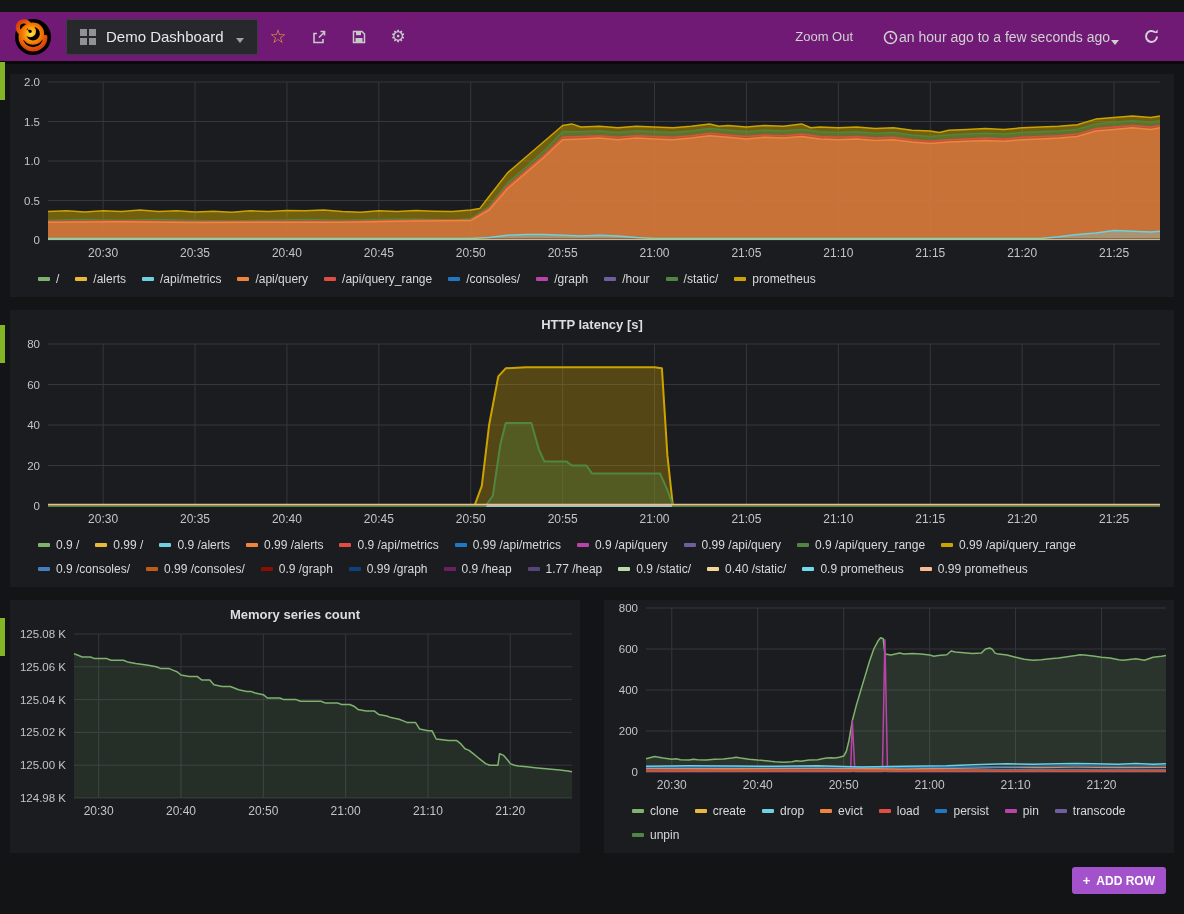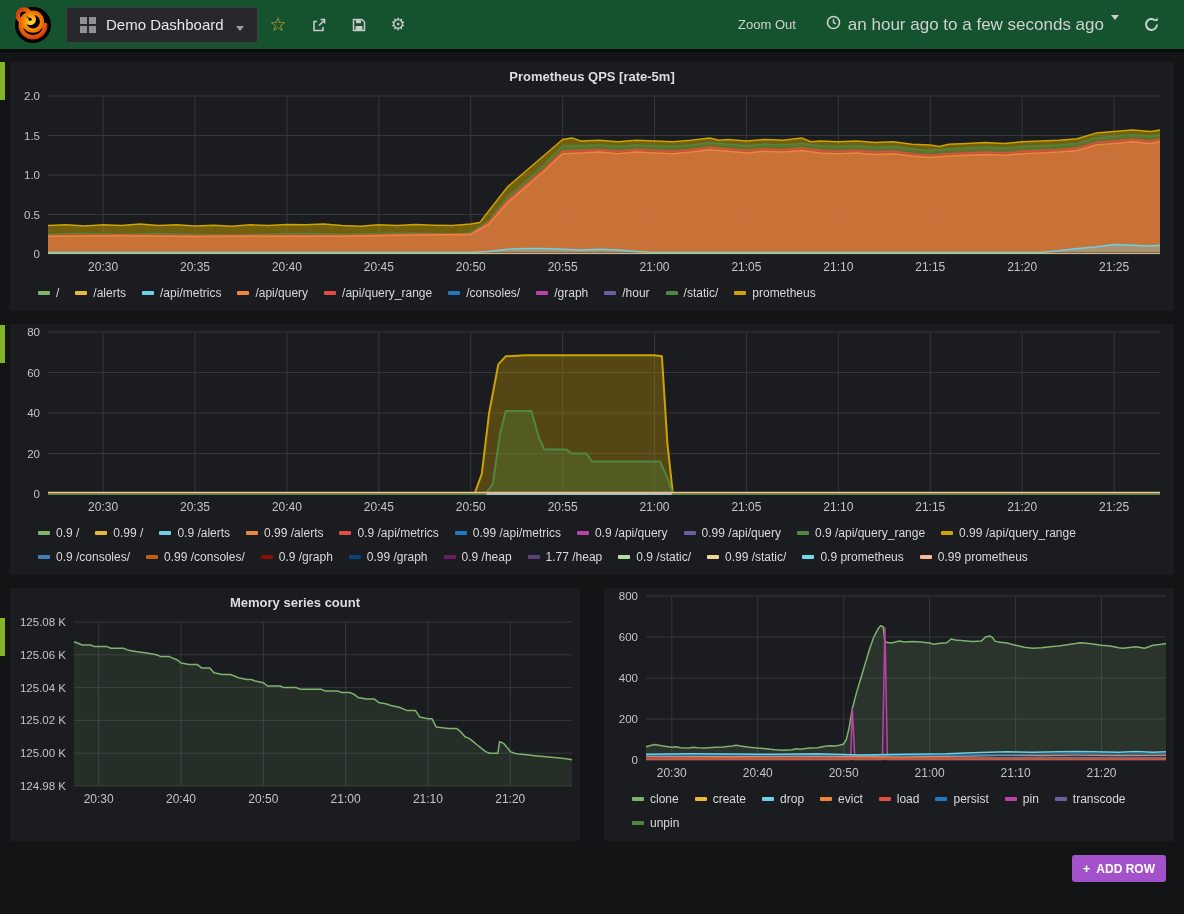--- a/index.html
+++ b/index.html
@@ -5,22 +5,23 @@
   * { box-sizing: border-box; }
   html,body { margin:0; padding:0; }
   body {
     width:1184px; height:914px; overflow:hidden;
     background:#131416; color:#d8d9da;
     font-family:"Liberation Sans", sans-serif;
   }
   
   .navbar {
     height:52px; display:flex; align-items:center;
-    background:#14532d; border-bottom:3px solid #0a0a0b;
+    background:#701a75; border-bottom:3px solid #0a0a0b;
     padding:0 14px;
+    margin-top:12px;
   }
   .logo { width:38px; height:38px; flex:0 0 auto; }
   .dash-btn {
     display:flex; align-items:center; gap:10px;
     background:#27282b; border:1px solid #3d3e41; border-radius:2px;
     color:#e7e7e7; font-size:15px; font-family:inherit;
     padding:7px 13px; margin-left:14px; cursor:pointer; height:36px;
   }
   .grid-icon { display:grid; grid-template-columns:7px 7px; gap:2px; }
   .grid-icon i { width:7px; height:7px; background:#909194; display:block; }
@@ -34,22 +35,22 @@
     color:#c7c8ca; font-size:17px; line-height:1; display:flex; align-items:center;
     font-family:inherit;
   }
   .icon-btn.star { color:#e8a935; font-size:19px; }
   .nav-right { margin-left:auto; display:flex; align-items:center; }
   .zoom-out {
     background:none; border:none; color:#cfd0d2; font-size:13px;
     padding:0 16px; cursor:pointer; font-family:inherit;
   }
   .time-btn {
-    background:none; border:none; color:#cfd0d2; font-size:17px;
-    display:flex; align-items:flex-start; gap:7px; cursor:pointer; padding:0 14px;
+    background:none; border:none; color:#cfd0d2; font-size:14px;
+    display:flex; align-items:flex-end; gap:1px; cursor:pointer; padding:0 14px;
     font-family:inherit;
   }
   .refresh-btn { padding:0 10px; }
   
   main { padding:10px 10px 0 10px; }
   .panel { background:#1b1c1f; margin-bottom:13px; }
   .panel-title {
     text-align:center; font-weight:bold; font-size:13px; color:#dcdee1;
     padding:7px 0 2px 0; height:26px;
   }
@@ -147,21 +148,20 @@
   </div>
 </nav>
 
 <div class="rowtab" style="top: 62px; background: rgb(132, 181, 39);"></div>
 <div class="rowtab" style="top: 325px; background: rgb(132, 181, 39);"></div>
 <div class="rowtab" style="top: 618px; background: rgb(132, 181, 39);"></div>
 
 <main>
 
   <section class="panel">
-    <div class="panel-title">Prometheus QPS [rate-5m]</div>
     <div class="chart chart-qps"><svg width="1164" height="190">
           <line x1="38" y1="166" x2="1150" y2="166" stroke="#34373d" stroke-width="1"></line>
           <line x1="38" y1="126.5" x2="1150" y2="126.5" stroke="#34373d" stroke-width="1"></line>
           <line x1="38" y1="87" x2="1150" y2="87" stroke="#34373d" stroke-width="1"></line>
           <line x1="38" y1="47.5" x2="1150" y2="47.5" stroke="#34373d" stroke-width="1"></line>
           <line x1="38" y1="8" x2="1150" y2="8" stroke="#34373d" stroke-width="1"></line>
           <line x1="93.1404958677686" y1="8" x2="93.1404958677686" y2="166" stroke="#34373d" stroke-width="1"></line>
           <line x1="185.04132231404958" y1="8" x2="185.04132231404958" y2="166" stroke="#34373d" stroke-width="1"></line>
           <line x1="276.9421487603306" y1="8" x2="276.9421487603306" y2="166" stroke="#34373d" stroke-width="1"></line>
           <line x1="368.8429752066116" y1="8" x2="368.8429752066116" y2="166" stroke="#34373d" stroke-width="1"></line>
@@ -244,20 +244,21 @@
           <span>/static/</span>
         </span>
         <span class="li">
           <i style="background:#CCA300"></i>
           <span>prometheus</span>
         </span>
       </div>
   </section>
 
   <section class="panel">
+    <div class="panel-title">HTTP latency [s]</div>
     <div class="chart chart-lat"><svg width="1164" height="194">
           <line x1="38" y1="170" x2="1150" y2="170" stroke="#34373d" stroke-width="1"></line>
           <line x1="38" y1="129.5" x2="1150" y2="129.5" stroke="#34373d" stroke-width="1"></line>
           <line x1="38" y1="89" x2="1150" y2="89" stroke="#34373d" stroke-width="1"></line>
           <line x1="38" y1="48.5" x2="1150" y2="48.5" stroke="#34373d" stroke-width="1"></line>
           <line x1="38" y1="8" x2="1150" y2="8" stroke="#34373d" stroke-width="1"></line>
           <line x1="93.1404958677686" y1="8" x2="93.1404958677686" y2="170" stroke="#34373d" stroke-width="1"></line>
           <line x1="185.04132231404958" y1="8" x2="185.04132231404958" y2="170" stroke="#34373d" stroke-width="1"></line>
           <line x1="276.9421487603306" y1="8" x2="276.9421487603306" y2="170" stroke="#34373d" stroke-width="1"></line>
           <line x1="368.8429752066116" y1="8" x2="368.8429752066116" y2="170" stroke="#34373d" stroke-width="1"></line>
@@ -373,21 +374,21 @@
         <span class="li">
           <i style="background:#584477"></i>
           <span>1.77 /heap</span>
         </span>
         <span class="li">
           <i style="background:#B7DBAB"></i>
           <span>0.9 /static/</span>
         </span>
         <span class="li">
           <i style="background:#F4D598"></i>
-          <span>0.99 /static/</span>
+          <span>0.40 /static/</span>
         </span>
         <span class="li">
           <i style="background:#70DBED"></i>
           <span>0.9 prometheus</span>
         </span>
         <span class="li">
           <i style="background:#F9BA8F"></i>
           <span>0.99 prometheus</span>
         </span>
       </div>

